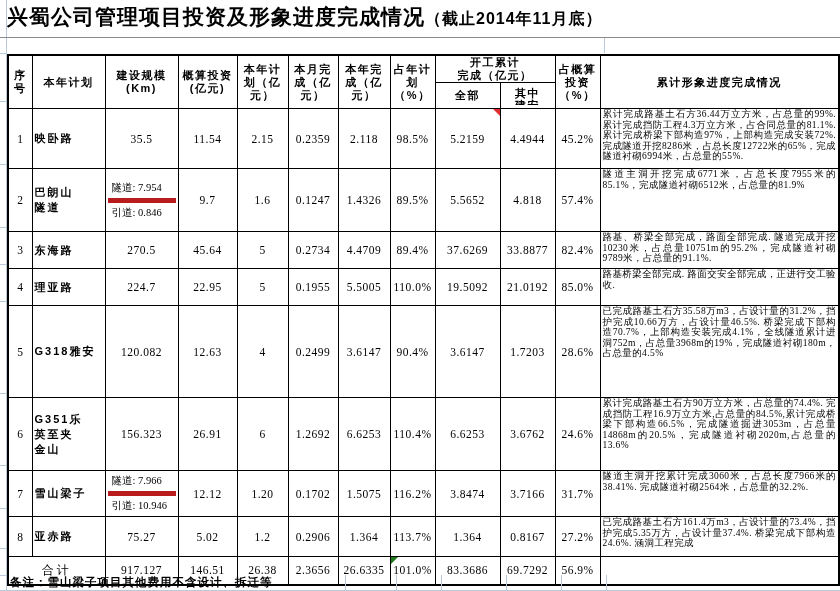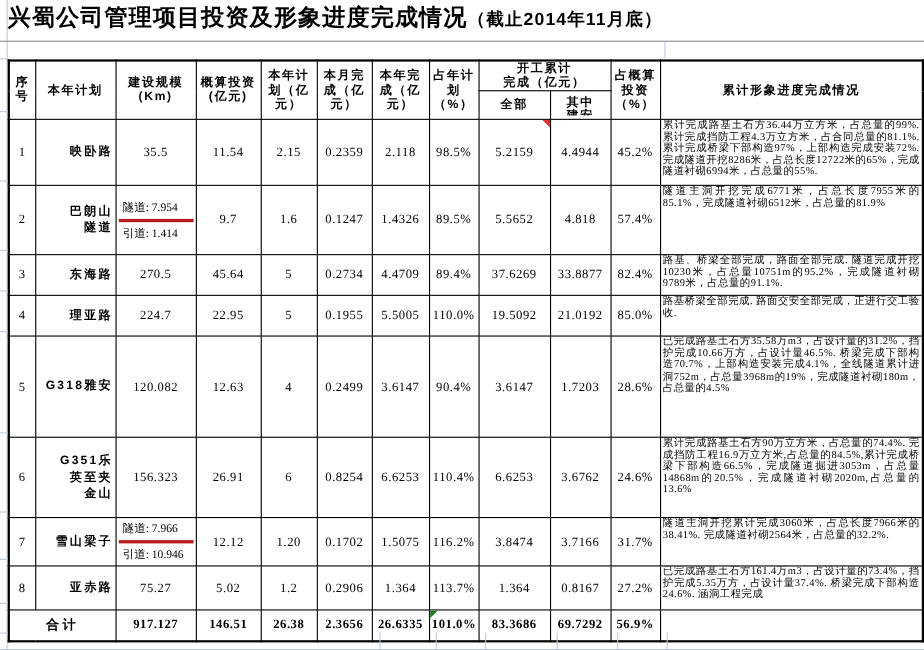--- a/index.html
+++ b/index.html
@@ -21,29 +21,29 @@
   table.main{position:absolute;left:7px;top:54px;border-collapse:collapse;table-layout:fixed;
              width:831px;border:2px solid #000;}
   table.main th,table.main td{border:1px solid #000;padding:0 2px;overflow:hidden;position:relative;}
   table.main th{font-weight:bold;font-size:11px;line-height:13px;text-align:center;vertical-align:middle;
                 white-space:pre-line;letter-spacing:1.5px;}
   th.small{font-size:10px;letter-spacing:1px;font-family:Liberation Serif, serif;}
   .clip{height:18px;overflow:hidden;line-height:12px;white-space:pre-line;text-align:center;}
 
   td.num,td.scale{font-family:"Liberation Serif","DejaVu Serif",serif;font-size:11.5px;
                   text-align:center;vertical-align:middle;letter-spacing:0.5px;}
-  td.name{font-weight:bold;font-size:11px;text-align:right;vertical-align:middle;
+  td.name{font-weight:bold;font-size:11px;text-align:left;vertical-align:middle;
           letter-spacing:2px;white-space:pre-line;line-height:15px;}
   td.remark{font-family:"Liberation Serif","DejaVu Serif",serif;font-size:9.5px;line-height:10.6px;
             text-align:left;vertical-align:top;padding:1px 3px;letter-spacing:0.4px;text-align:justify;}
   td.scale-split{padding:0;vertical-align:middle;}
   .split-top,.split-bot{font-family:"Liberation Serif","DejaVu Serif",serif;font-size:10.5px;
             text-align:left;padding:3px 2px 3px 4px;white-space:nowrap;}
-  .split-top{border-bottom:3px solid #b91c1c;}
-  tr.totals td{font-weight:bold;}
+  .split-top{border-bottom:5px solid #b91c1c;}
+  tr.totals td{font-weight:normal;}
   tr.totals td.label{font-size:12px;letter-spacing:3px;text-align:center;vertical-align:middle;font-family:"Liberation Sans",sans-serif;}
 
   .marker-red{position:absolute;top:0;right:0;width:0;height:0;
               border-top:7px solid #e03030;border-left:7px solid transparent;}
   .marker-green{position:absolute;top:0;left:0;width:0;height:0;
               border-top:7px solid #1f7a1f;border-right:7px solid transparent;}
 
   .footer-note{position:absolute;left:10px;top:575px;height:16px;font-weight:bold;
                font-size:11.5px;line-height:15px;letter-spacing:1px;}
 </style>
@@ -115,21 +115,21 @@
           <td class="num">4.4944</td>
           <td class="num">45.2%</td>
           <td class="remark">累计完成路基土石方36.44万立方米，占总量的99%. 累计完成挡防工程4.3万立方米，占合同总量的81.1%. 累计完成桥梁下部构造97%，上部构造完成安装72%. 完成隧道开挖8286米，占总长度12722米的65%，完成隧道衬砌6994米，占总量的55%.</td>
         </tr>
         <tr style="height: 63px;">
           <td class="num">2</td>
           <td class="name">巴朗山
 隧道</td>
           <td class="scale-split">
             <div class="split-top">隧道: 7.954</div>
-            <div class="split-bot">引道: 1.414</div>
+            <div class="split-bot">引道: 0.846</div>
           </td>
           <td class="num">9.7</td>
           <td class="num">1.6</td>
           <td class="num">0.1247</td>
           <td class="num">1.4326</td>
           <td class="num">89.5%</td>
           <td class="num">5.5652</td>
           <td class="num">4.818</td>
           <td class="num">57.4%</td>
           <td class="remark">隧道主洞开挖完成6771米，占总长度7955米的85.1%，完成隧道衬砌6512米，占总量的81.9%</td>
@@ -177,21 +177,21 @@
           <td class="remark">已完成路基土石方35.58万m3，占设计量的31.2%，挡护完成10.66万方，占设计量46.5%. 桥梁完成下部构造70.7%，上部构造安装完成4.1%，全线隧道累计进洞752m，占总量3968m的19%，完成隧道衬砌180m，占总量的4.5%</td>
         </tr>
         <tr style="height: 73px;">
           <td class="num">6</td>
           <td class="name">G351乐
 英至夹
 金山</td>
           <td class="scale">156.323</td>
           <td class="num">26.91</td>
           <td class="num">6</td>
-          <td class="num">0.8254</td>
+          <td class="num">1.2692</td>
           <td class="num">6.6253</td>
           <td class="num">110.4%</td>
           <td class="num">6.6253</td>
           <td class="num">3.6762</td>
           <td class="num">24.6%</td>
           <td class="remark">累计完成路基土石方90万立方米，占总量的74.4%. 完成挡防工程16.9万立方米,占总量的84.5%,累计完成桥梁下部构造66.5%，完成隧道掘进3053m，占总量14868m的20.5%，完成隧道衬砌2020m,占总量的13.6%</td>
         </tr>
         <tr style="height: 43px;">
           <td class="num">7</td>
           <td class="name">雪山梁子</td>
@@ -232,20 +232,21 @@
           <td class="num">26.6335</td>
           <td class="num">101.0%<span class="marker-green"></span></td>
           <td class="num">83.3686</td>
           <td class="num">69.7292</td>
           <td class="num">56.9%</td>
           <td class="remark"></td>
         </tr>
       </tbody>
   </table>
 
+  <div class="footer-note">备注：雪山梁子项目其他费用不含设计、拆迁等.</div>
 
 <div class="grid-h" style="left: 0px; top: 53px; width: 7px;"></div>
     <div class="grid-h" style="left: 0px; top: 101px; width: 7px;"></div>
     <div class="grid-h" style="left: 0px; top: 164px; width: 7px;"></div>
     <div class="grid-h" style="left: 0px; top: 227px; width: 7px;"></div>
     <div class="grid-h" style="left: 0px; top: 264px; width: 7px;"></div>
     <div class="grid-h" style="left: 0px; top: 301px; width: 7px;"></div>
     <div class="grid-h" style="left: 0px; top: 393px; width: 7px;"></div>
     <div class="grid-h" style="left: 0px; top: 465px; width: 7px;"></div>
     <div class="grid-h" style="left: 0px; top: 508px; width: 7px;"></div>

